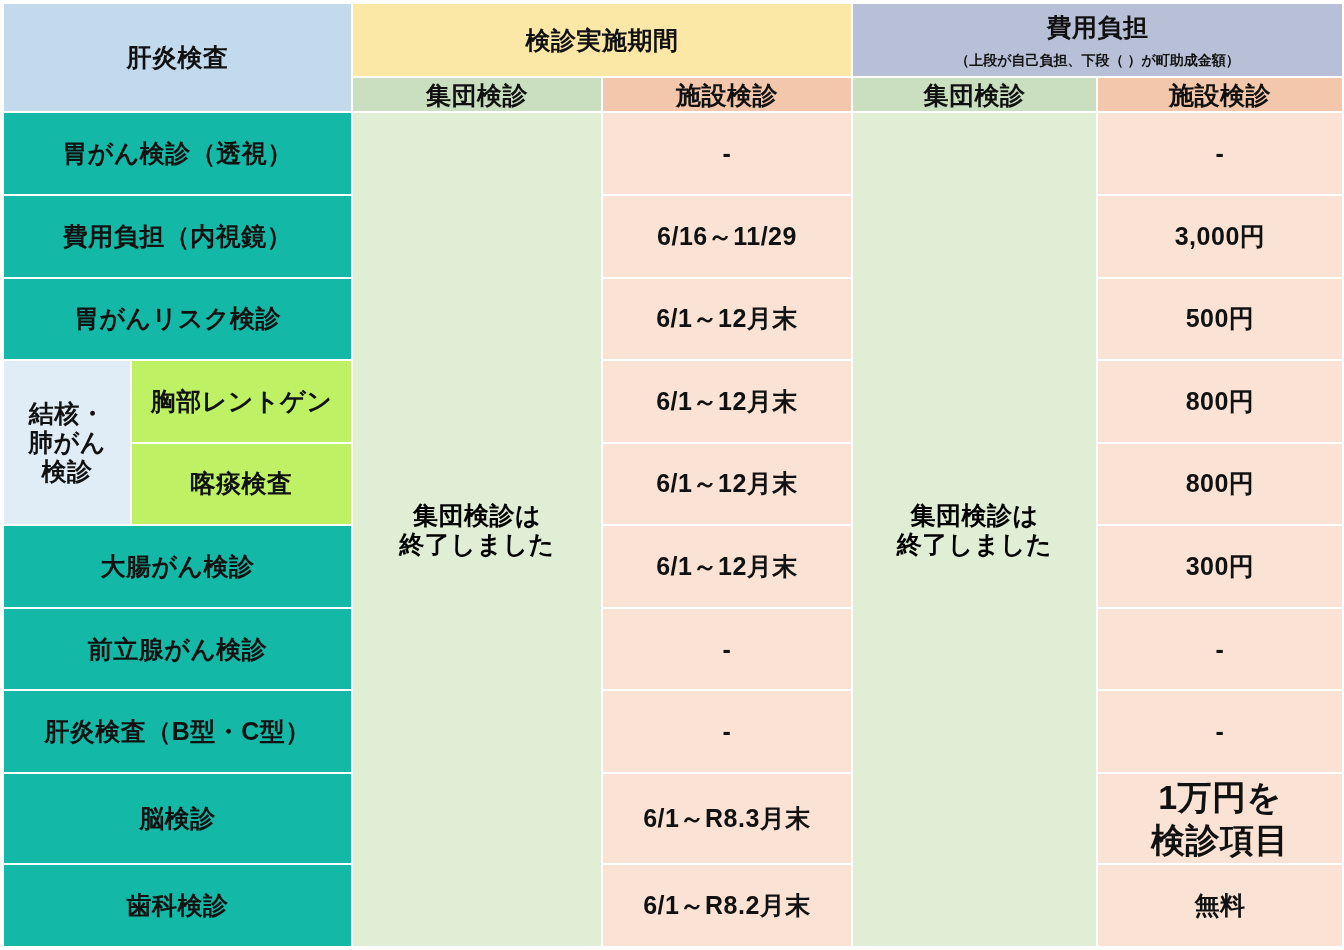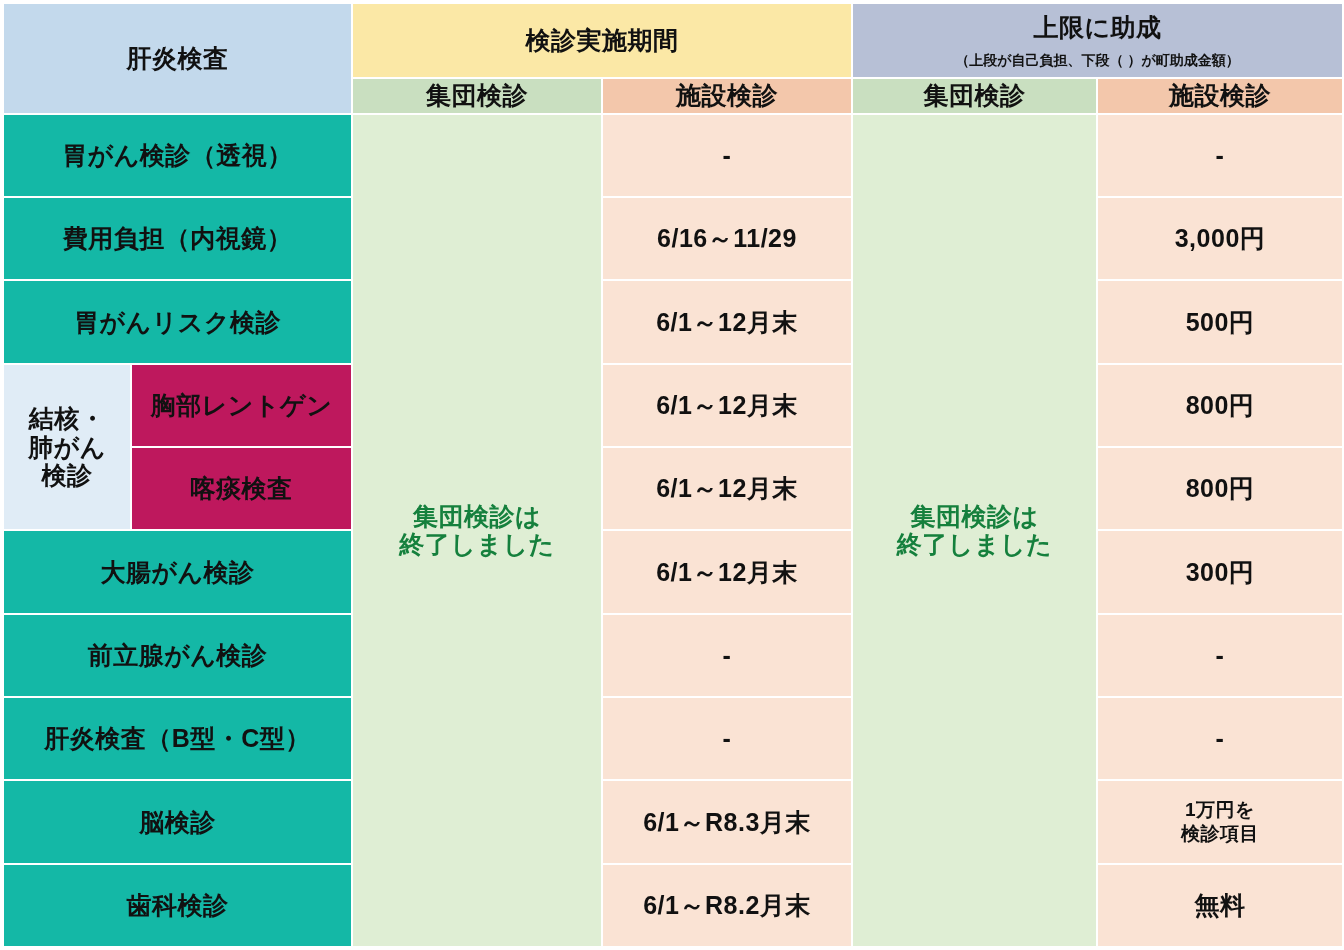--- a/index.html
+++ b/index.html
@@ -68,49 +68,49 @@
     font-size: 28px;
   }
   
   .c-item {
     background: #14b8a6;
     text-align: left;
     padding-left: 10px;
     font-size: 26px;
   }
   .c-item-sub {
-    background: #be185d;
+    background: #bef264;
     text-align: left;
     padding-left: 10px;
     font-size: 24px;
   }
   .c-group {
     background: #e0ecf6;
     text-align: left;
     padding-left: 8px;
     font-size: 25px;
     line-height: 1.25;
   }
   .c-green {
     background: #dfeed4;
-    color: #15803d;
+    color: #000000;
     font-size: 27px;
     line-height: 1.3;
     border-left: 2px solid #ffffff;
     border-right: 2px dotted #d7a98a;
   }
   .c-peach {
     background: #fae3d4;
     font-size: 27px;
     border-left: 2px dotted #d7a98a;
     border-right: 2px solid #ffffff;
   }
   .c-peach.two-line {
     line-height: 1.25;
-    font-size: 19px;
+    font-size: 34px;
   }
   .dash {
     font-size: 28px;
   }
   .nowrap { white-space: nowrap; }
 </style>
 </head>
 <body>
 
 <div class="sheet">
@@ -122,21 +122,21 @@
       <col style="width:250px">
       <col style="width:245px">
       <col style="width:246px">
     </colgroup>
     <tbody>
 
       <tr style="height:74px">
         <td class="h-item" colspan="2" rowspan="2">肝炎検査</td>
         <td class="h-period" colspan="2">検診実施期間</td>
         <td class="h-cost" colspan="2">
-          <span>上限に助成</span>
+          <span>費用負担</span>
           <span class="sub">（上段が自己負担、下段（ ）が町助成金額）</span>
         </td>
       </tr>
 
       <tr style="height:31px">
         <td class="h-green">集団検診</td>
         <td class="h-peach">施設検診</td>
         <td class="h-green">集団検診</td>
         <td class="h-peach">施設検診</td>
       </tr>

